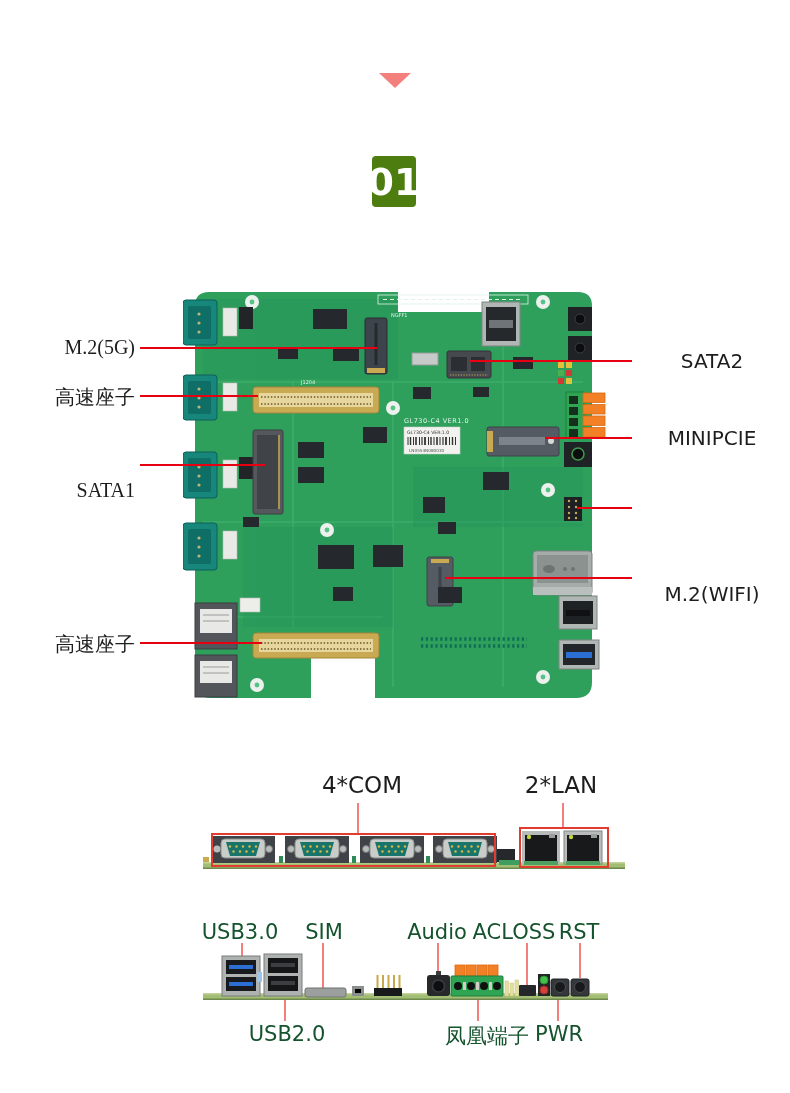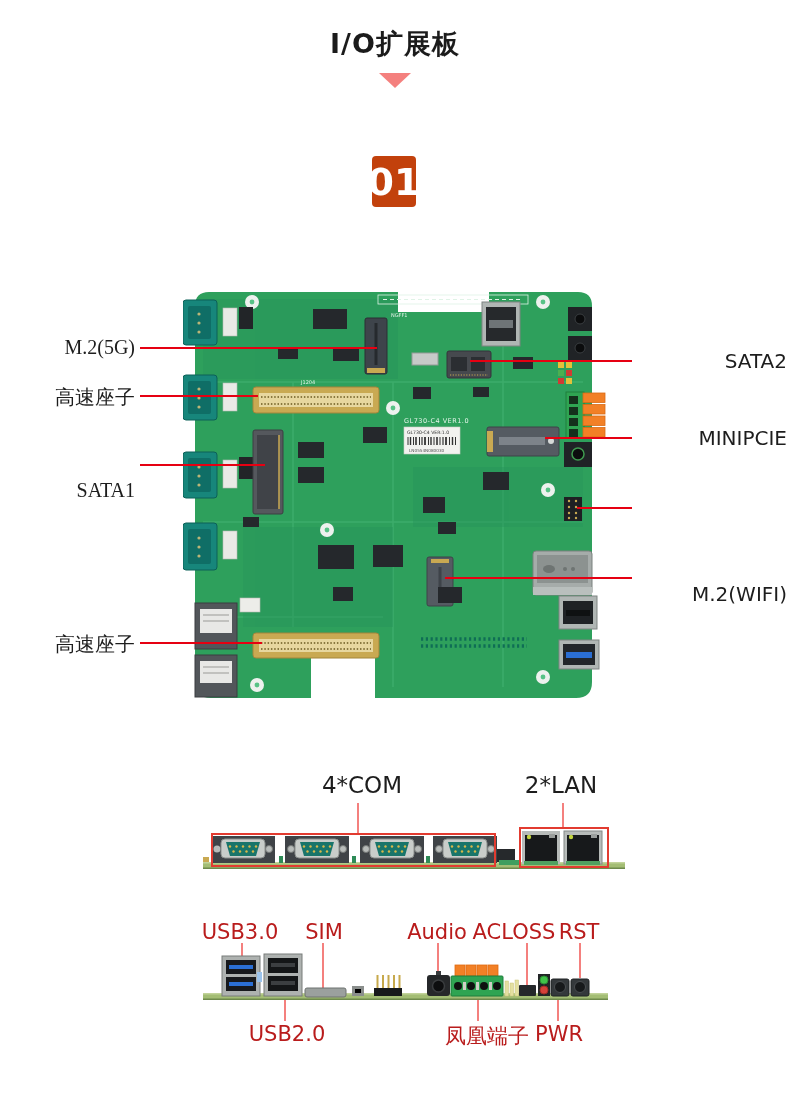--- a/index.html
+++ b/index.html
@@ -3,40 +3,39 @@
 <meta charset="utf-8">
 <style>
   html,body{margin:0;padding:0;background:#fff;}
   .page{position:relative;width:790px;height:1093px;margin:0 auto;background:#fff;overflow:hidden;
         font-family:"DejaVu Sans","Liberation Sans",sans-serif;color:#1b1b1b;}
   
   .title{position:absolute;top:26px;left:50%;transform:translateX(-50%);
          font-size:27px;font-weight:700;letter-spacing:1px;white-space:nowrap;}
   .tri{position:absolute;top:73px;left:50%;transform:translateX(-50%);width:0;height:0;
        border-left:16px solid transparent;border-right:16px solid transparent;border-top:15px solid #F4807E;}
-  .badge{position:absolute;top:156px;left:372px;width:44px;height:51px;background:#c2410c;border-radius:4px;
+  .badge{position:absolute;top:156px;left:372px;width:44px;height:51px;background:#4d7c0f;border-radius:4px;
          display:flex;align-items:center;justify-content:center;color:#fff;font-size:38px;font-weight:700;}
   
   .co{position:absolute;font-size:20px;white-space:nowrap;color:#1d1d1d;}
   .co-l{left:15px;width:120px;text-align:right;font-family:Liberation Serif, serif;}
-  .co-r{left:637px;width:150px;text-align:right;}
+  .co-r{left:637px;width:150px;text-align:center;}
   .co-line{position:absolute;height:2px;background:#E60012;}
   
-  .plabel{position:absolute;transform:translateX(-50%);font-size:21px;white-space:nowrap;color:#b91c1c;text-align:center;}
+  .plabel{position:absolute;transform:translateX(-50%);font-size:21px;white-space:nowrap;color:#14532d;text-align:center;}
   .rlabel{position:absolute;transform:translateX(-50%);font-size:23px;white-space:nowrap;color:#1d1d1d;text-align:center;}
   .vline{position:absolute;width:2px;background:#F4807E;}
   .rrect{position:absolute;border:2px solid #E23B30;}
   svg{position:absolute;display:block;}
 </style>
 </head>
 <body>
 
 <div class="page">
 
-  <div class="title">I/O扩展板</div>
   <div class="tri"></div>
   <div class="badge">01</div>
 
   <svg style="left:183px;top:287px" width="430" height="412" viewBox="0 0 430 412">
 
     <path d="M 26 5 H 215 V 25 H 306 V 5 H 395 Q 409 5 409 19 V 395 Q 409 411 393 411 H 192 V 371 H 128 V 411 H 28 Q 12 411 12 395 V 19 Q 12 5 26 5 Z" fill="#2EA05C"></path>
 
     <g opacity="0.35" stroke="#57C286" stroke-width="1.5" fill="none">
       <path d="M 20 95 H 400"></path>
         <path d="M 210 95 V 400"></path>

